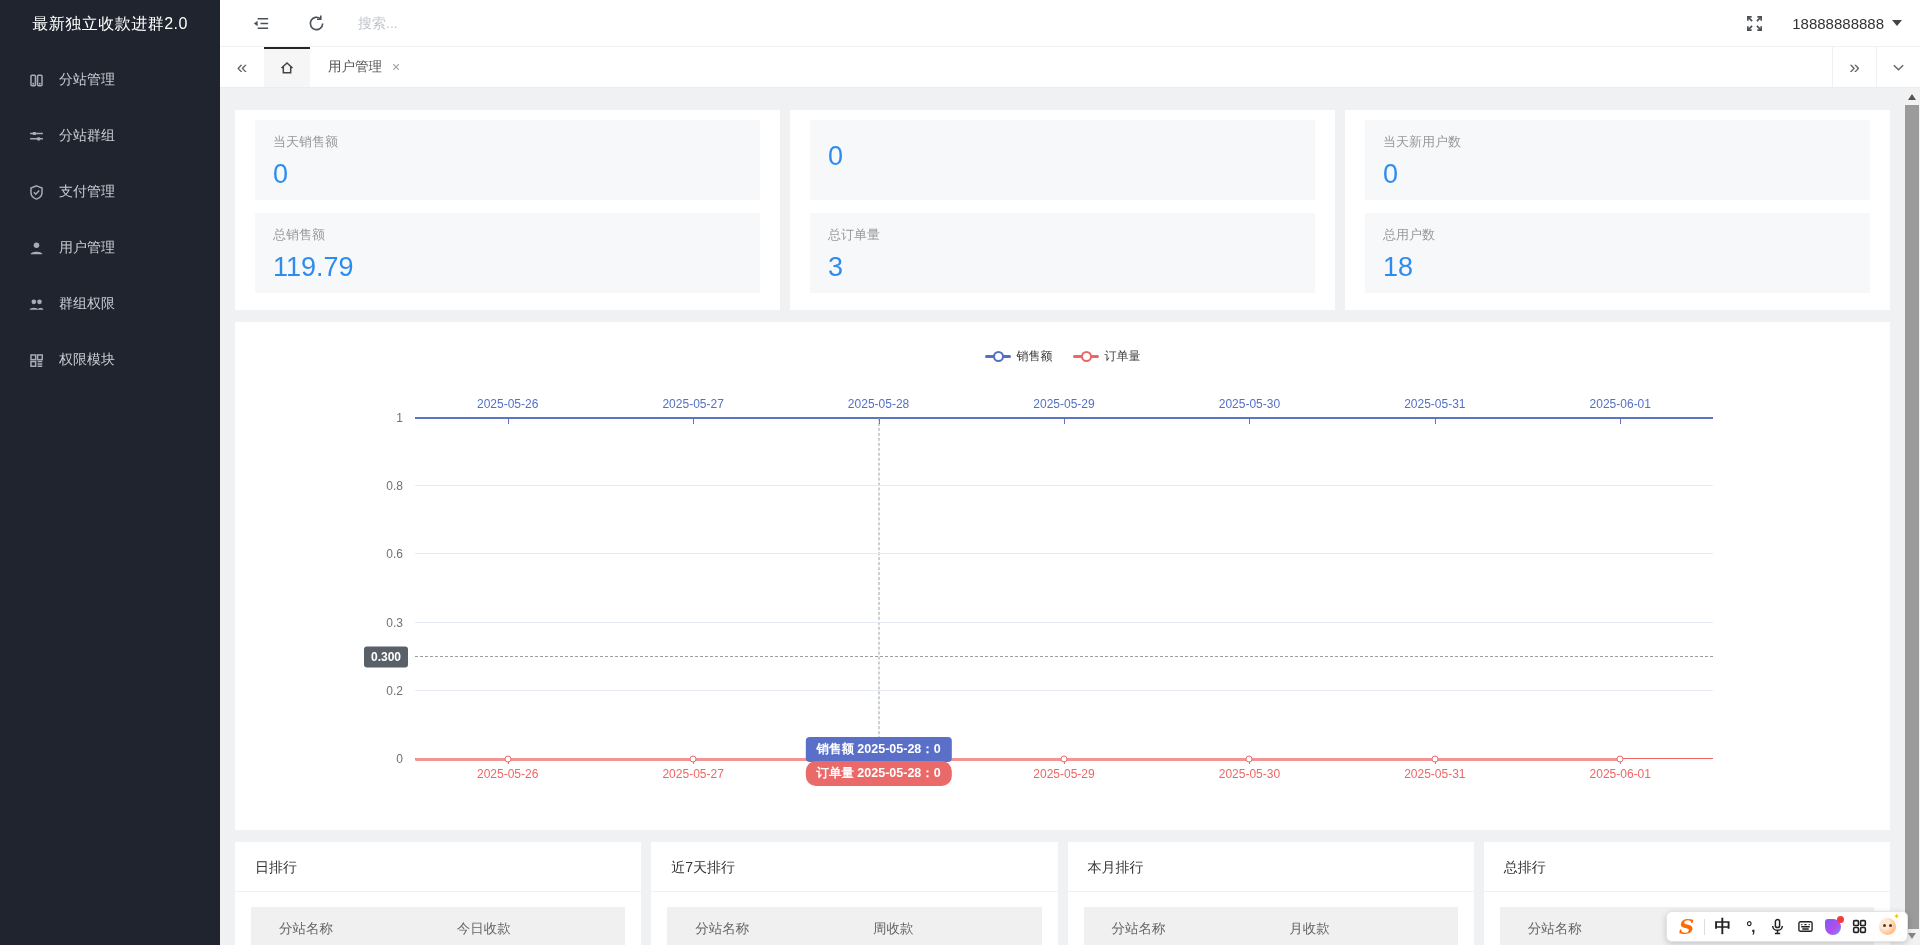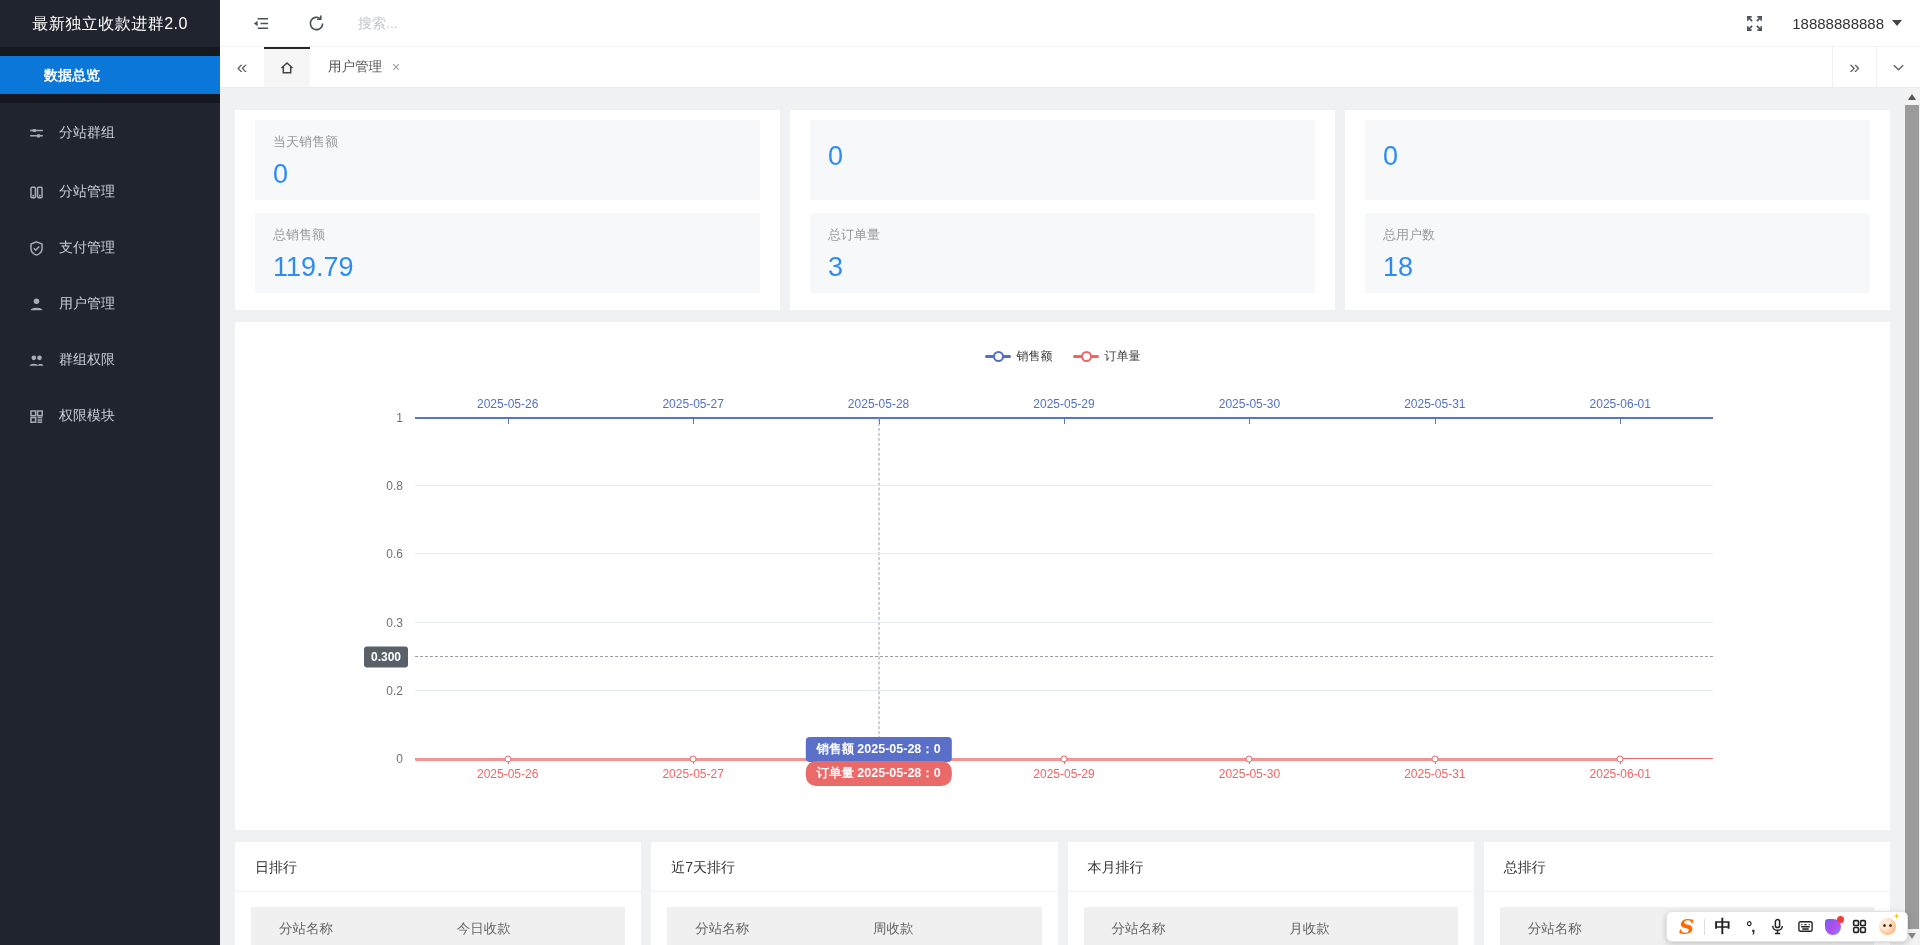--- a/index.html
+++ b/index.html
@@ -111,43 +111,40 @@
   .ime-emoji { width:17px; height:17px; border-radius:50%; background:radial-gradient(circle at 35% 35%,#ffe8d6 30%,#ff9d4d); position:relative; }
   .ime-emoji::before { content:""; position:absolute; left:4px; top:6px; width:3px; height:3px; border-radius:50%; background:#5b3a1e; box-shadow:6px 0 0 #5b3a1e; }
   .ime-emoji::after { content:"✦"; position:absolute; right:-4px; top:-6px; font-size:8px; color:#f7c400; }
 </style>
 </head>
 <body>
 
 <aside class="sidebar">
   <div class="app-title">最新独立收款进群2.0</div>
   <nav>
-    <div class="submenu">
-      <div class="submenu-item active">数据总览</div>
-    </div>
-    <div class="menu-item" style="margin-top:4px;">
-      <span class="mi-icon">
-        <svg viewBox="0 0 16 16">
-            <path d="M2 5.2 H14 M2 10.2 H14"></path>
-            <rect class="solid" x="4.5" y="3.7" width="3" height="3" rx="0.6"></rect>
-            <rect class="solid" x="8.5" y="8.7" width="3" height="3" rx="0.6"></rect>
-          </svg>
-      </span>
-      <span>分站群组</span>
-    </div>
     <div class="menu-item" style="margin-top:7px;">
       <span class="mi-icon">
         <svg viewBox="0 0 16 16">
             <rect x="2.8" y="3" width="4.2" height="10" rx="1"></rect>
             <rect x="9" y="3" width="4.2" height="10" rx="1"></rect>
             <circle class="solid" cx="4.9" cy="11" r="0.9"></circle>
             <circle class="solid" cx="11.1" cy="11" r="0.9"></circle>
           </svg>
       </span>
       <span>分站管理</span>
+    </div>
+    <div class="menu-item" style="margin-top:4px;">
+      <span class="mi-icon">
+        <svg viewBox="0 0 16 16">
+            <path d="M2 5.2 H14 M2 10.2 H14"></path>
+            <rect class="solid" x="4.5" y="3.7" width="3" height="3" rx="0.6"></rect>
+            <rect class="solid" x="8.5" y="8.7" width="3" height="3" rx="0.6"></rect>
+          </svg>
+      </span>
+      <span>分站群组</span>
     </div>
     <div class="menu-item" style="margin-top:4px;">
       <span class="mi-icon">
         <svg viewBox="0 0 16 16">
             <path d="M8 1.8 L13.2 3.8 V8 C13.2 11 11 13.2 8 14.2 C5 13.2 2.8 11 2.8 8 V3.8 Z"></path>
             <path d="M5.5 7.8 L7.3 9.6 L10.6 6.2"></path>
           </svg>
       </span>
       <span>支付管理</span>
     </div>
@@ -251,20 +248,21 @@
       <div class="stat-card">
         <div class="stat-value">0</div>
       </div>
       <div class="stat-card">
         <div class="stat-label">总订单量</div>
         <div class="stat-value">3</div>
       </div>
     </div>
     <div class="stats-col">
       <div class="stat-card">
+        <div class="stat-label">当天新用户数</div>
         <div class="stat-value">0</div>
       </div>
       <div class="stat-card">
         <div class="stat-label">总用户数</div>
         <div class="stat-value">18</div>
       </div>
     </div>
   </div>
 
   <div class="chart-panel">

